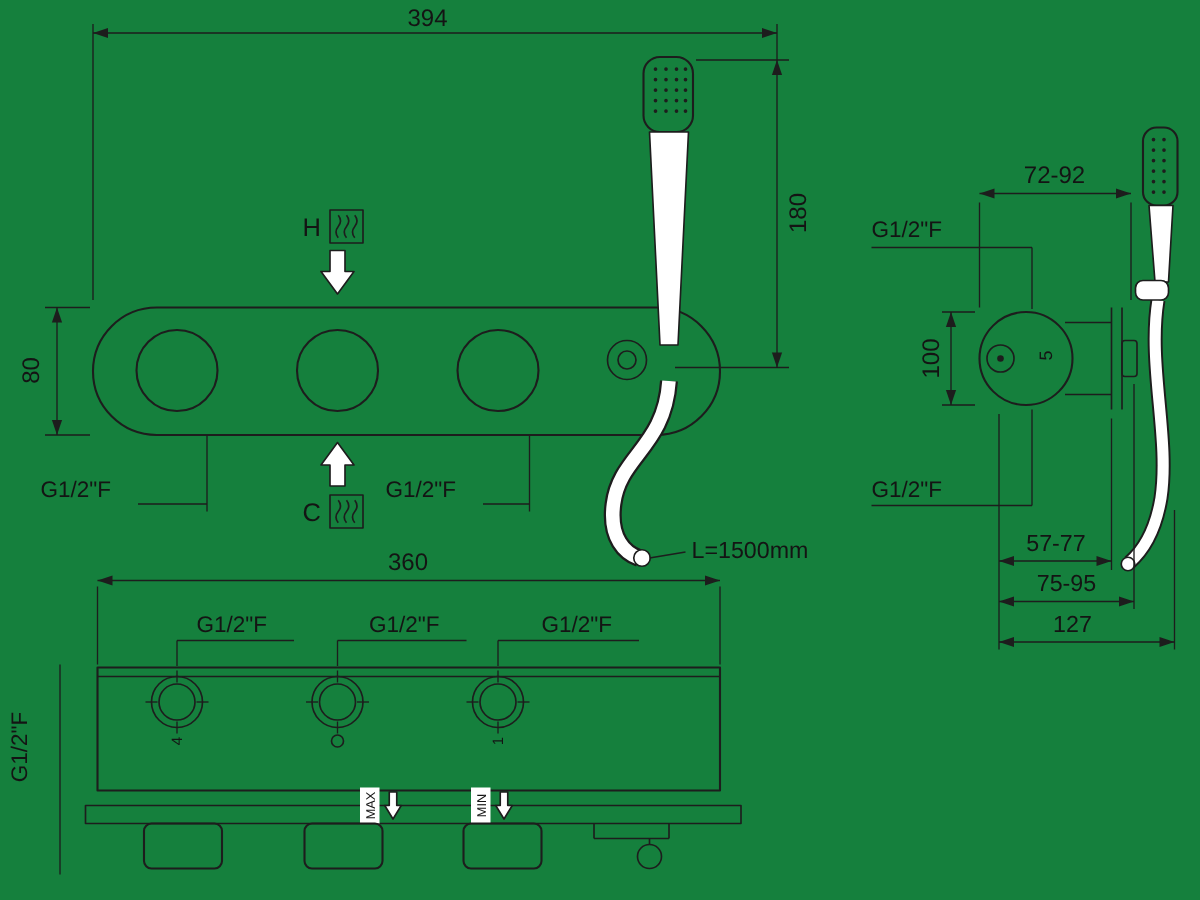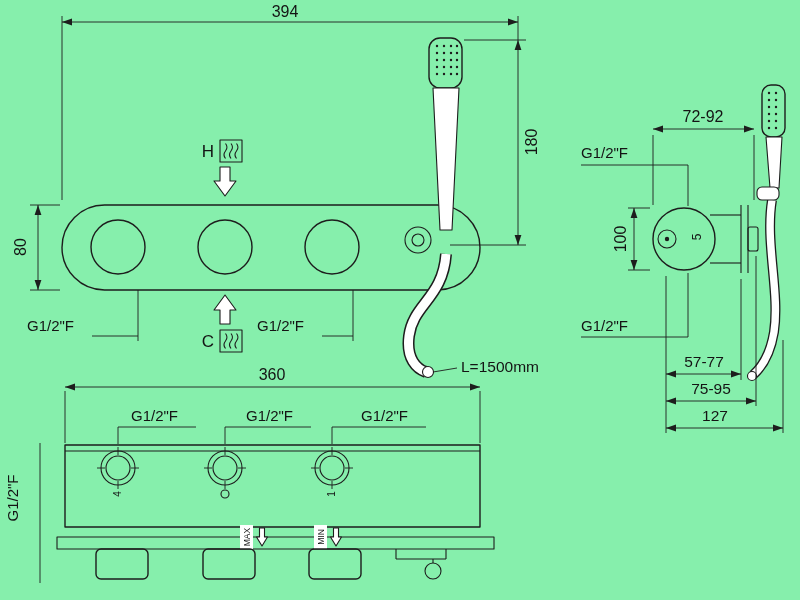--- a/index.html
+++ b/index.html
@@ -1,16 +1,16 @@
 <!DOCTYPE html>
 <html><head>
 <meta charset="utf-8">
 <style>
   html,body{margin:0;padding:0;background:#fff;}
-  .stage{position:relative;width:800px;height:600px;background:#86efac;overflow:hidden;}
+  .stage{position:relative;width:800px;height:600px;background:#15803d;overflow:hidden;}
   svg{display:block;}
   svg text{font-family:"Liberation Sans","DejaVu Sans",sans-serif;fill:#141414;}
   .ln{stroke:#1d1d1d;stroke-width:1.4;fill:none;stroke-linejoin:round;}
   .ln2{stroke:#1d1d1d;stroke-width:1.1;fill:none;stroke-linejoin:round;}
   .dim{stroke:#1d1d1d;stroke-width:0.9;fill:none;}
   .wfill{fill:#ffffff;stroke:#1d1d1d;stroke-width:1.1;stroke-linejoin:round;}
   .hoseB{stroke:#1d1d1d;stroke-width:12;fill:none;stroke-linecap:butt;}
   .hoseW{stroke:#ffffff;stroke-width:9;fill:none;stroke-linecap:butt;}
   .hoseBs{stroke:#1d1d1d;stroke-width:10;fill:none;stroke-linecap:butt;}
   .hoseWs{stroke:#ffffff;stroke-width:7.4;fill:none;stroke-linecap:butt;}

